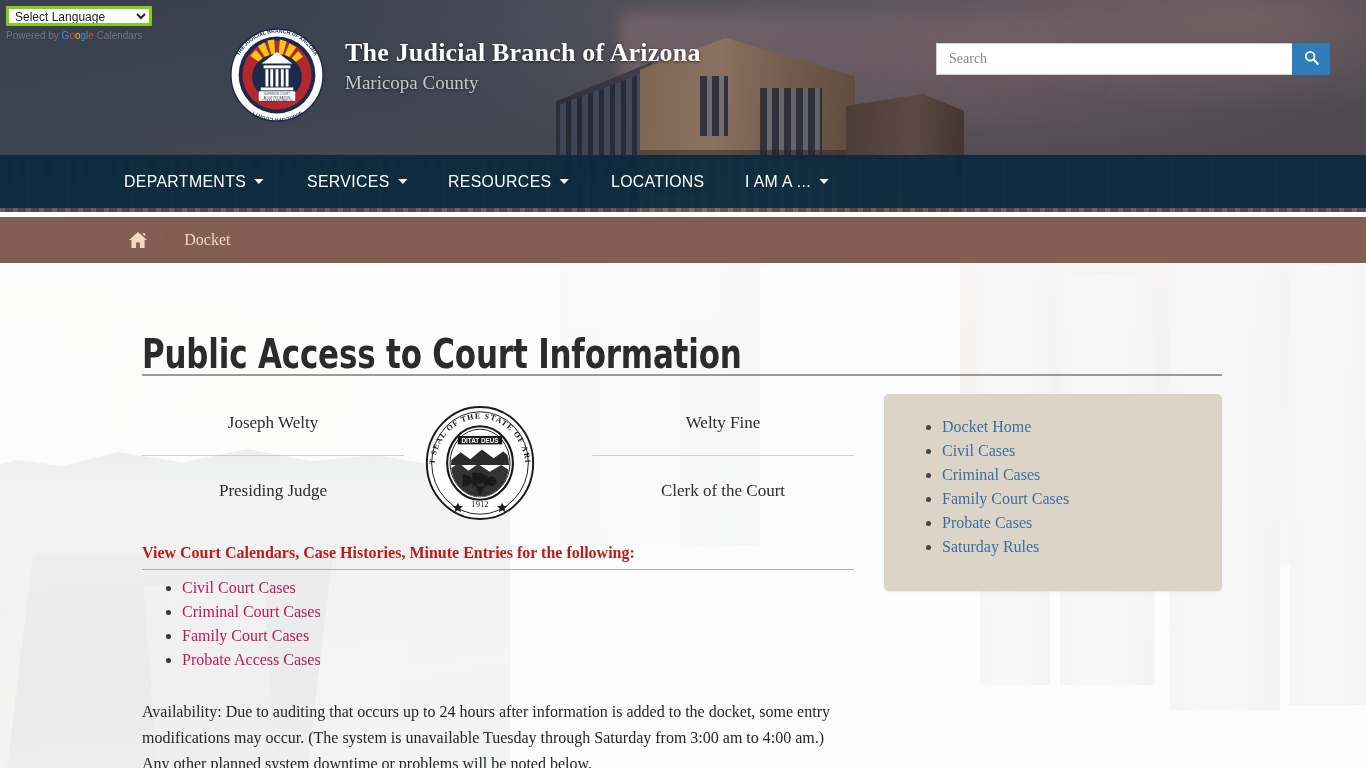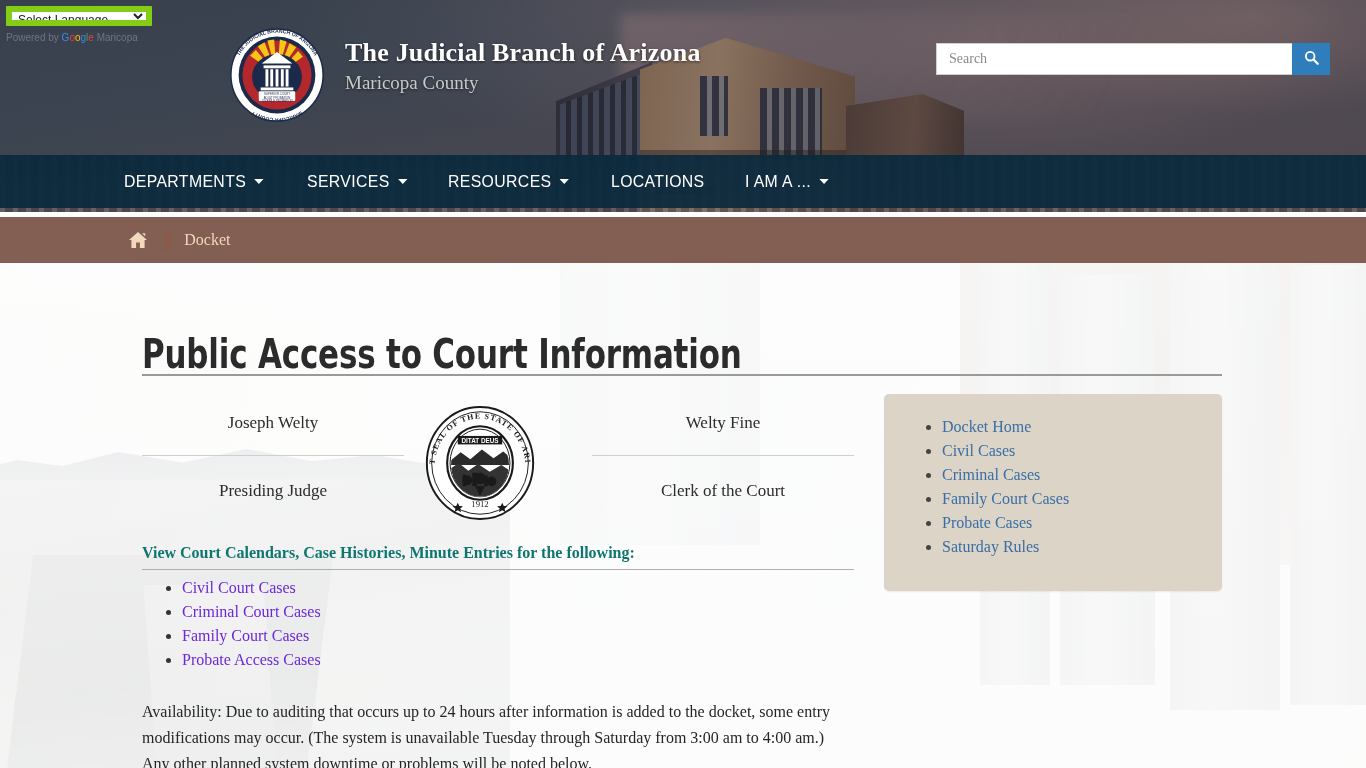--- a/index.html
+++ b/index.html
@@ -128,21 +128,21 @@
 
   
   .lang {
     position: absolute; left: 6px; top: 6px; z-index: 40;
   }
   .lang select {
     width: 146px; height: 20px;
     font-family: "Liberation Sans", sans-serif;
     font-size: 12px; color: #222;
     background: #fff;
-    border: 6px solid #84cc16;
+    border: 3px solid #84cc16;
     border-radius: 1px;
     padding: 0 2px;
   }
   .lang .powered {
     margin-top: 4px;
     font-family: "Liberation Sans", sans-serif;
     font-size: 10px;
     color: #7b848d;
     white-space: nowrap;
   }
@@ -279,37 +279,37 @@
     font-size: 17px; color: #2c2c2c;
     padding-top: 25px;
   }
   .az-seal {
     position: absolute; left: 422px; top: 142px; width: 116px; height: 116px;
   }
 
   .sec-head {
     position: absolute; left: 142px; top: 281px; width: 712px;
     font-family: "Liberation Serif", serif;
-    font-size: 16px; font-weight: bold; color: #0f766e;
+    font-size: 16px; font-weight: bold; color: #b91c1c;
     padding-bottom: 7px;
     border-bottom: 1px solid #b0b0b0;
   }
   .link-list {
     position: absolute; left: 142px; top: 313px; width: 712px;
     margin: 0; padding-left: 40px;
     list-style: disc;
   }
   .link-list li {
     font-family: "Liberation Serif", serif;
     font-size: 16px;
     line-height: 24px;
     color: #333;
   }
   .link-list li a, .link-list li span.lnk {
-    color: #6d28d9;
+    color: #be185d;
     text-decoration: none;
     cursor: pointer;
   }
   .avail {
     position: absolute; left: 142px; top: 420px; width: 700px;
     font-family: "Liberation Serif", serif;
     font-size: 16px; line-height: 26px; color: #252525;
   }
   .avail b { font-weight: normal; }
 
@@ -353,21 +353,21 @@
     <div class="bldg bldg-right"></div>
     <div class="bldg-right-glass"></div>
     <div class="header-bottom-strip"></div>
     <div class="strip-cols"></div>
 
     <div class="lang">
       <select id="lang-select"><option value="Select Language">Select Language</option><option value="Spanish">Spanish</option><option value="French">French</option><option value="German">German</option><option value="Chinese">Chinese</option></select>
       <div class="powered">
         <span class="gt">Powered by</span>
         <span><span class="g-b">G</span><span class="g-o">o</span><span class="g-y">o</span><span class="g-b2">g</span><span class="g-g">l</span><span class="g-r">e</span></span>
-        <span class="gt">Maricopa</span>
+        <span class="gt">Calendars</span>
       </div>
     </div>
 
     <div class="logo-seal">
       <svg viewBox="0 0 100 100" width="96" height="96">
         <circle cx="50" cy="50" r="48" fill="#ffffff" stroke="#1b2a4a" stroke-width="1.5"></circle>
         <circle cx="50" cy="50" r="40" fill="#1b2a4a"></circle>
         <path d="M50 14 A36 36 0 0 1 86 50 L50 50 Z" fill="#b3282d"></path>
         <path d="M14 50 A36 36 0 0 1 50 14 L50 50 Z" fill="#b3282d"></path>
         <g fill="#f5c518">

